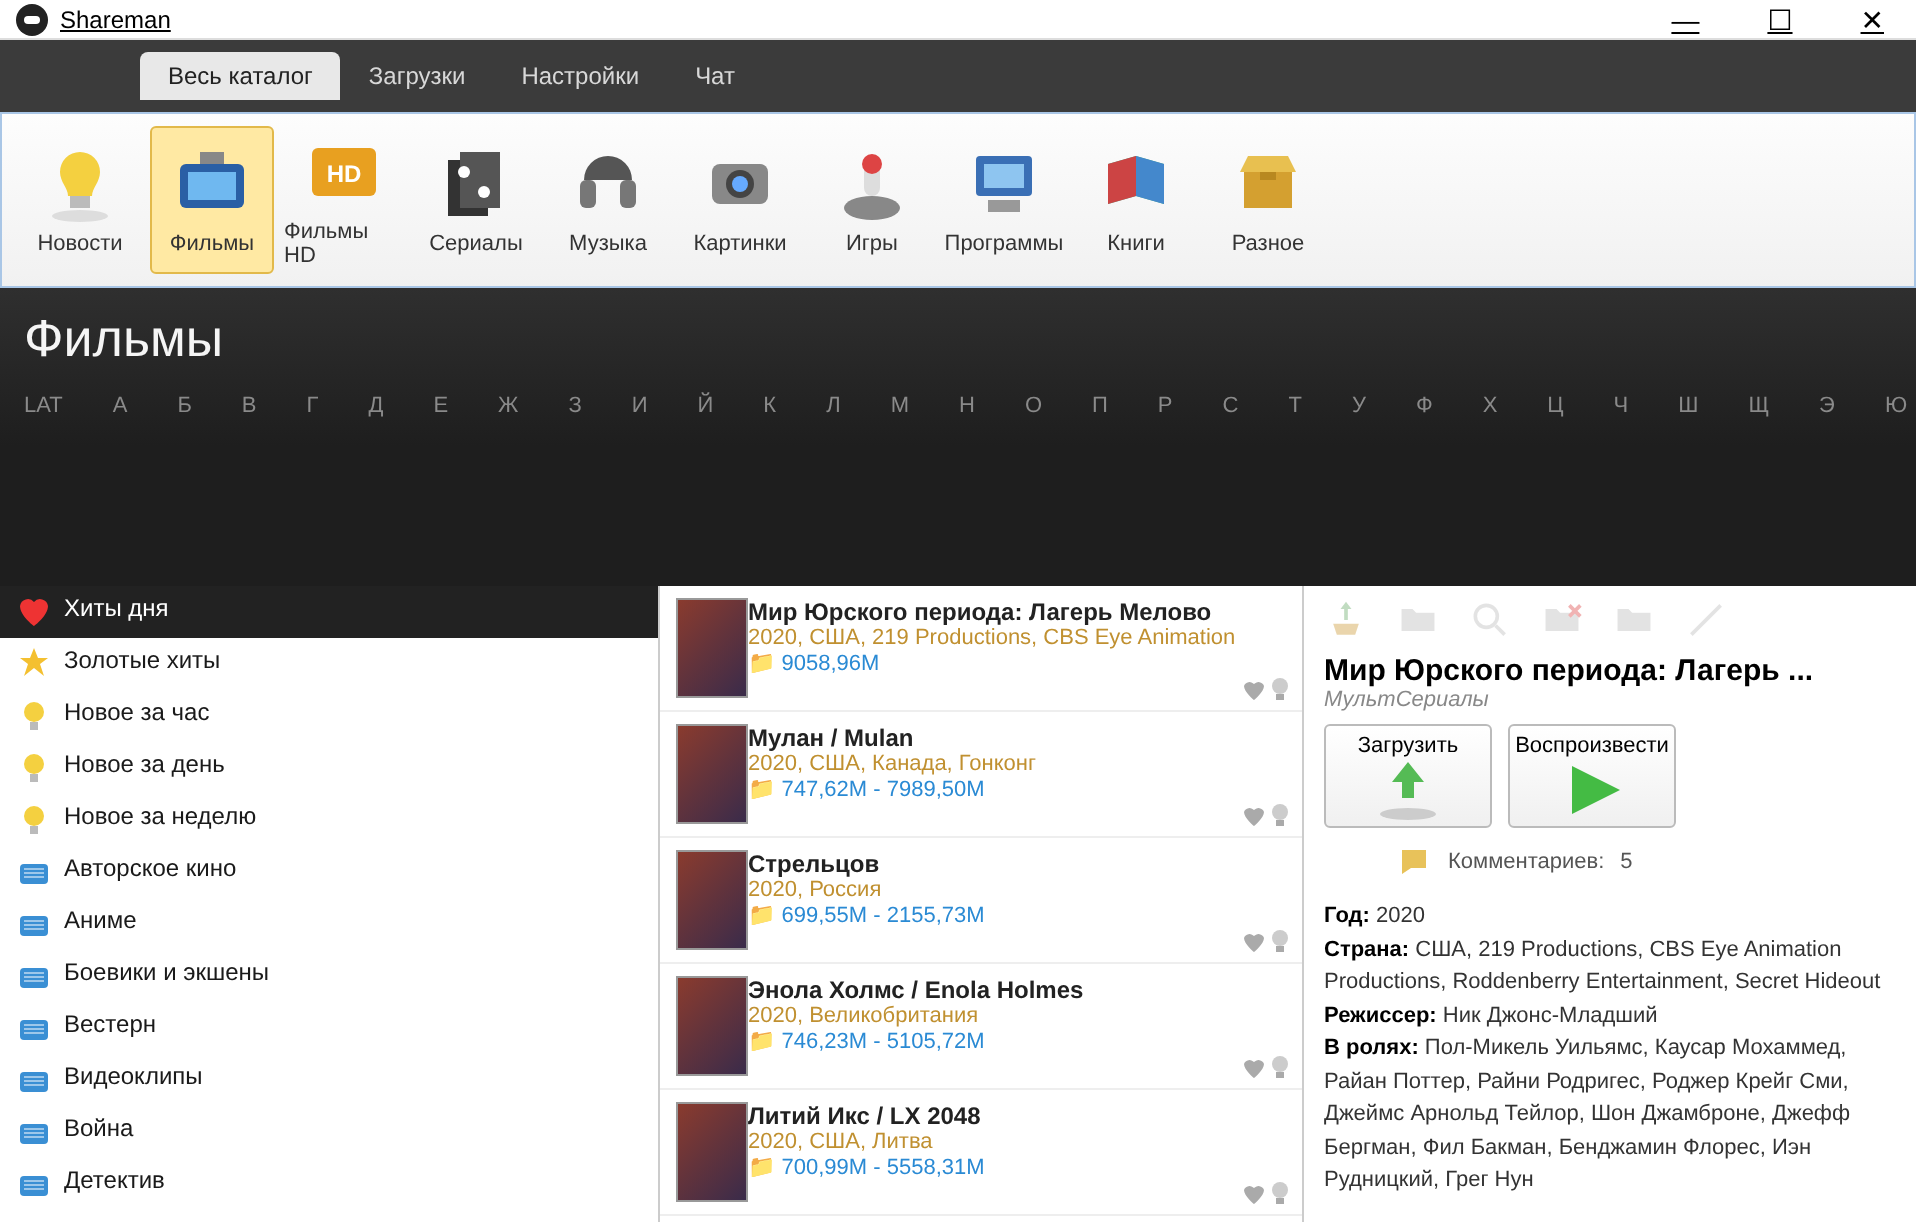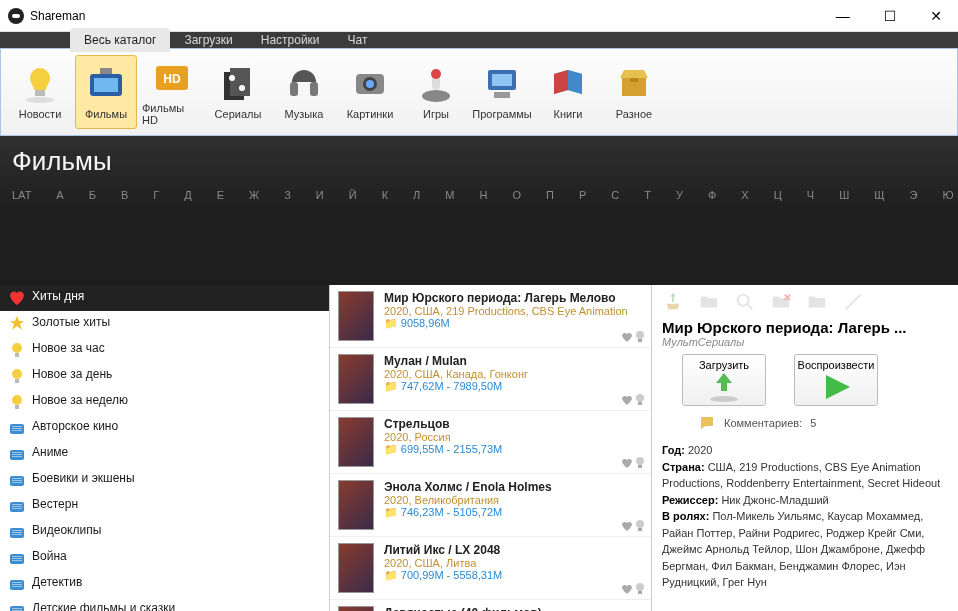--- a/index.html
+++ b/index.html
@@ -1,23 +1,23 @@
 <!DOCTYPE html>
 <html><head>
 <meta charset="utf-8">
 <style>
 * { margin: 0; padding: 0; box-sizing: border-box; font-family: Tahoma, Arial, sans-serif; }
 body { width: 958px; height: 611px; overflow: hidden; background: #fff; }
-.titlebar { height: 32px; background: #fff; display: flex; align-items: center; padding: 0 8px; border-bottom: 1px solid #ddd; }
+.titlebar { height: 20px; background: #fff; display: flex; align-items: center; padding: 0 8px; border-bottom: 1px solid #ddd; text-decoration: underline; }
 .titlebar .logo { width: 16px; height: 16px; background: #222; border-radius: 50%; margin-right: 6px; display:flex;align-items:center;justify-content:center;}
 .titlebar .logo::after{content:"";width:8px;height:4px;background:#fff;border-radius:2px;}
 .titlebar .title { font-size: 12px; }
 .titlebar .win-controls { margin-left: auto; display: flex; gap: 18px; font-size: 14px; }
 .titlebar .win-controls span { cursor: pointer; padding: 0 8px; }
-.topmenu { background: #3b3b3b; height: 16px; display: flex; align-items: center; padding-left: 70px; }
+.topmenu { background: #3b3b3b; height: 36px; display: flex; align-items: center; padding-left: 70px; }
 .topmenu .tab { color: #d8d8d8; font-size: 12px; padding: 5px 14px; cursor: pointer; }
 .topmenu .tab.active { background: #e8e8e8; color: #222; border-radius: 4px 4px 0 0; }
 .toolbar { background: linear-gradient(#fdfdfd,#f1f1f1); border: 1px solid #a9c6e6; margin: 0; display: flex; padding: 6px 8px; gap: 4px; }
 .tbtn { width: 62px; height: 74px; display: flex; flex-direction: column; align-items: center; justify-content: center; gap: 4px; border: 1px solid transparent; border-radius: 3px; cursor: pointer; font-size: 11px; color: #333; }
 .tbtn.active { background: #ffe9a3; border: 1px solid #e2b94a; }
 .tbtn .ticon { width: 40px; height: 40px; display:flex;align-items:center;justify-content:center;}
 .header-dark { background: linear-gradient(#2f2f2f,#1e1e1e); padding: 10px 12px 6px 12px; color: #eee; }
 .page-title { font-size: 26px; font-weight: normal; color: #f5f5f5; margin-bottom: 4px; }
 .alpha-row { display: flex; align-items: center; gap: 25px; font-size: 11px; color: #8a8a8a; flex-wrap: nowrap; }
 .alpha-row span { cursor: pointer; }
@@ -25,33 +25,33 @@
 .search-lbl { color: #ddd; font-size: 11px; margin-left: 12px; }
 .search-input { background: #fff; border: none; height: 18px; width: 210px; font-size: 12px; padding: 0 4px; }
 .mag { width:16px; height:16px; }
 .dark-gap { height: 70px; background: #1e1e1e; }
 .columns { display: flex; height: 332px; }
 .sidebar { width: 330px; background: #fff; overflow-y: auto; border-right: 1px solid #ccc; }
 .side-item { display: flex; align-items: flex-start; gap: 6px; padding: 4px 8px; font-size: 12px; color: #1a1a1a; cursor: pointer; }
 .side-item.active { background: #222; color: #fff; }
 .side-item .sicon { width: 18px; height: 18px; display:flex;align-items:center;justify-content:center;}
 .midcol { width: 322px; background: #fff; overflow-y: auto; border-right: 1px solid #ccc; }
-.mrow { display: flex; gap: 10px; padding: 6px 8px; border-bottom: 1px solid #eee; position: relative; }
+.mrow { display: flex; padding: 6px 8px; border-bottom: 1px solid #eee; position: relative; }
 .poster { width: 36px; height: 50px; background: linear-gradient(135deg,#8a3b2e,#3a2b4a); border: 1px solid #999; flex-shrink: 0; }
 .mtitle { font-size: 12px; font-weight: bold; color: #222; }
 .msub { font-size: 11px; color: #c09030; }
 .msize { font-size: 11px; color: #2a8ad4; }
 .mrow .hicons { position: absolute; right: 6px; bottom: 4px; display:flex; gap:2px;}
 .detail { flex: 1; background: #fff; padding: 6px 10px; font-size: 12px; overflow-y: auto; }
 .dtoolbar { display: flex; gap: 14px; margin-bottom: 6px; opacity: 0.4; }
 .dtoolbar div { width: 22px; height: 22px; }
 .dtitle { font-size: 15px; font-weight: bold; }
 .dcat { font-size: 11px; color: #888; font-style: italic; margin-bottom: 6px; }
 .dbtns { display: flex; gap: 8px; margin-bottom: 8px; }
-.dbtn { border: 1px solid #bbb; border-radius: 3px; width: 84px; padding: 4px 0 2px 0; display:flex;flex-direction:column;align-items:center;font-size:11px;cursor:pointer;background:linear-gradient(#fff,#f0f0f0);margin-left:20px;}
+.dbtn { border: 1px solid #bbb; border-radius: 3px; width: 84px; padding: 4px 0 2px 0; display:flex;flex-direction:column;align-items:center;font-size:11px;cursor:pointer;background:linear-gradient(#fff,#f0f0f0);}
 .dbtn .dicon{width:36px;height:32px;}
 .comments { display: flex; align-items: center; gap: 8px; font-size: 11px; color: #555; margin: 4px 0 10px 36px; }
 .meta { font-size: 11px; line-height: 1.5; color: #333; }
 .meta b { color: #000; }
 svg { display: block; }
 </style>
 </head>
 <body>
 
 <div class="titlebar">

